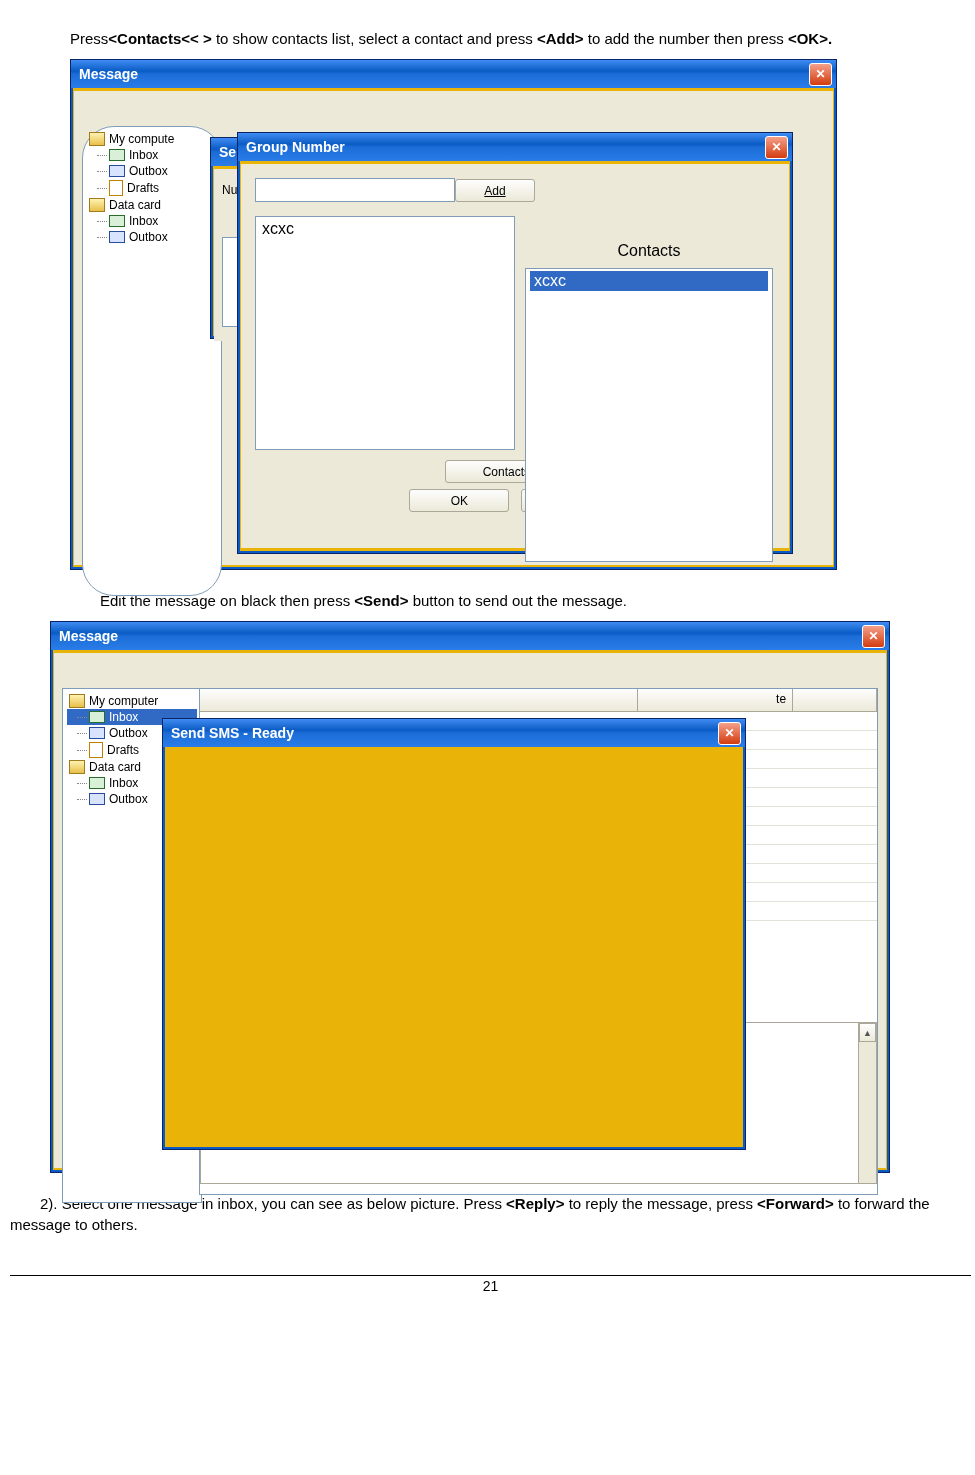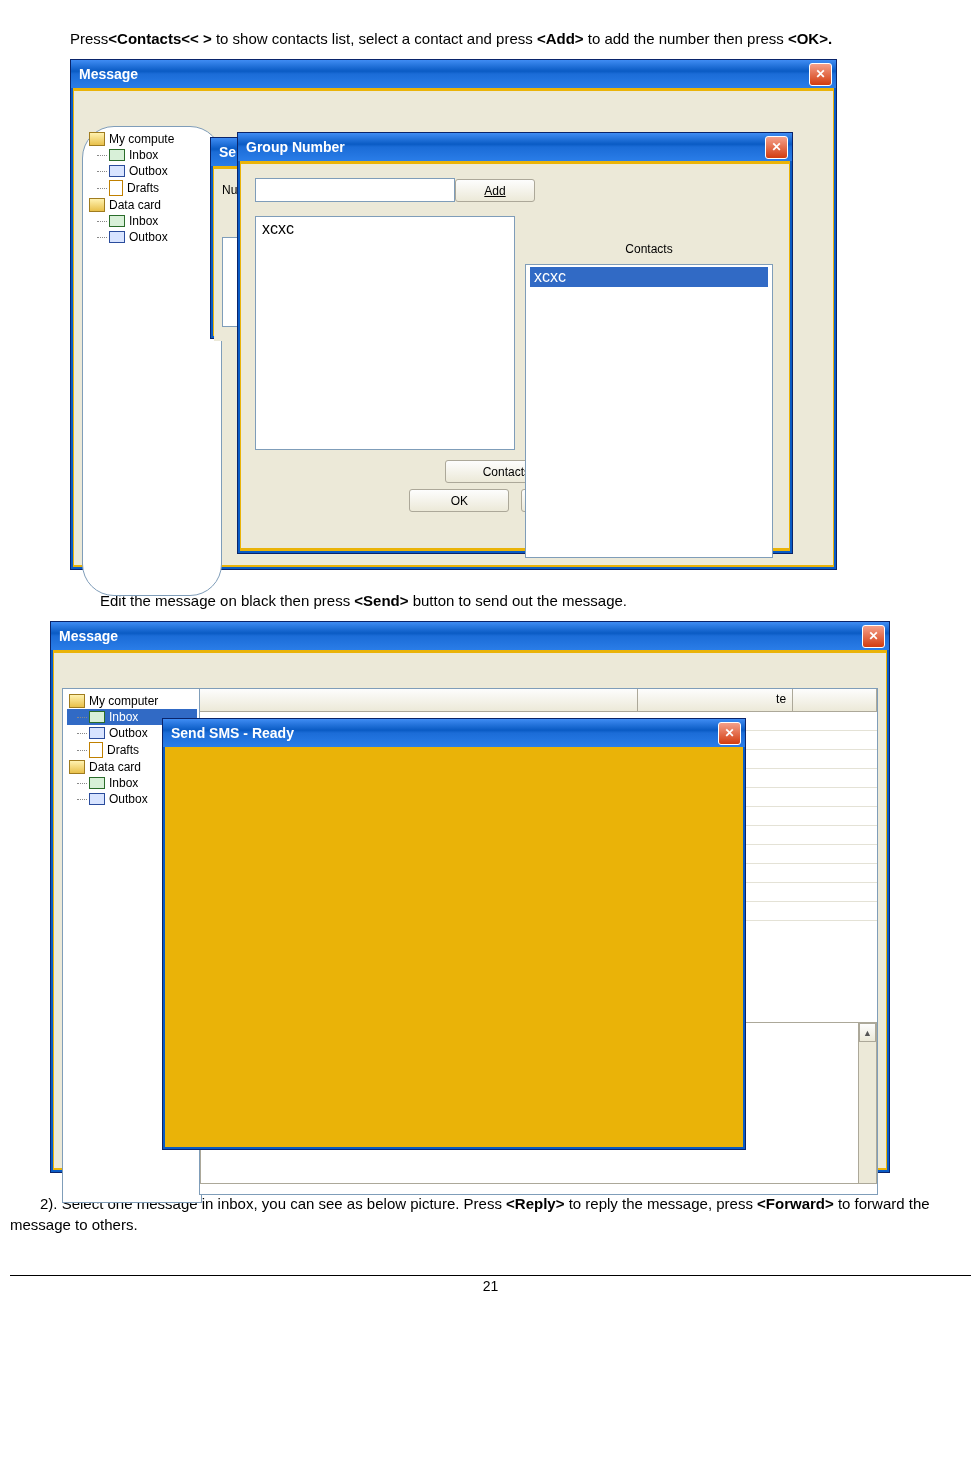--- a/index.html
+++ b/index.html
@@ -102,21 +102,21 @@
   }
   .fig1-outer .grpwin {
     position:absolute; top:41px; left:163px; width:554px; height:420px;
   }
   .grpwin .grp-body{padding:14px 14px 10px 14px;}
   .grp-topbar{display:flex;align-items:flex-end;text-decoration:underline;}
   .grp-topbar .xp-input{width:190px;height:18px;}
   .grp-listbox{margin-top:14px;width:250px;height:228px;}
   .grp-listbox .xp-list{width:100%;height:100%;overflow:auto;}
   .grp-right{position:absolute;right:16px;top:78px;width:248px;}
-  .grp-right .rlabel{text-align:center;font-size:12px;margin-bottom:8px;}
+  .grp-right .rlabel{text-align:center;font-size:16px;margin-bottom:8px;}
   .grp-right .xp-list{height:288px; }
   .sel-item{background:#316ac5;color:#fff;padding:1px 4px;}
   .grp-bottom{margin-top:16px; text-align:center;}
   .grp-bottom .xp-btn{min-width:140px;}
   .grp-okrow{margin-top:6px;text-align:center;}
   .grp-okrow .xp-btn{min-width:100px;margin:0 4px;}
 
   
   .fig2-outer{width:838px;height:550px;position:relative;}
   .fig2-outer .sidebar{position:absolute;top:35px;left:8px;width:130px;height:505px;}

